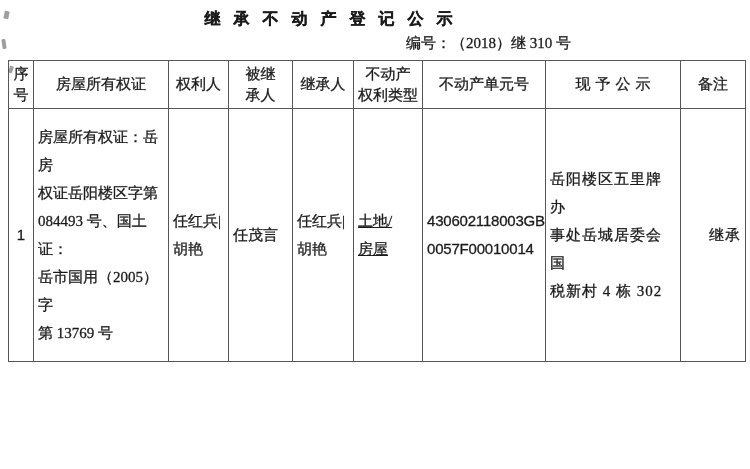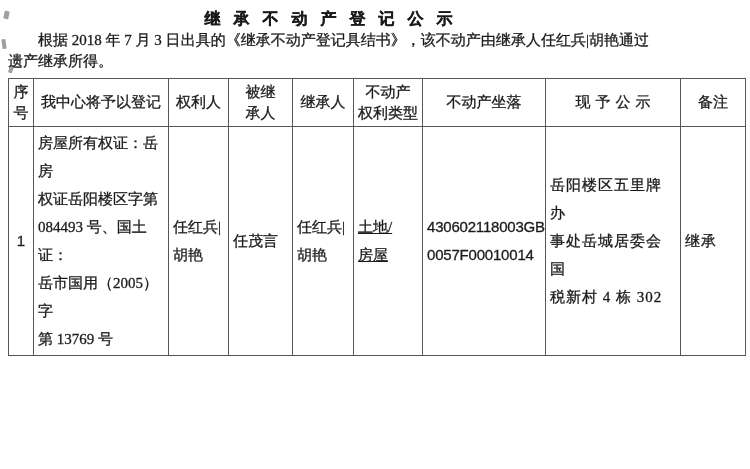--- a/index.html
+++ b/index.html
@@ -38,75 +38,75 @@
   }
   .notice-table thead tr { height: 48px; }
   .notice-table tbody tr { height: 186px; }
   .notice-table th {
     font-size: 15px; line-height: 21px; white-space: pre-line;
     text-align: center; padding: 2px 1px; vertical-align: middle;
   }
   .th-loc { letter-spacing: 5px; text-indent: 5px; }
   .notice-table td {
     vertical-align: middle; font-size: 15px; line-height: 28px;
-    white-space: pre-line; padding: 2px 4px;
+    white-space: pre-line; padding: 14px 4px;
   }
   .c-seq { text-align: center; padding: 0;
     font-family: "Liberation Sans", "DejaVu Sans", sans-serif; font-size: 14px; }
   .c-cert { padding-left: 8px; padding-right: 3px; }
   .c-holder, .c-heir, .c-decedent { padding-left: 8px; }
   .c-type { padding-left: 18px; text-decoration: underline; }
   .c-unit {
     font-family: "Liberation Sans", "DejaVu Sans", sans-serif;
     font-size: 13px; line-height: 26px; letter-spacing: -0.2px;
     padding-left: 7px; padding-right: 2px;
   }
   .c-loc { padding: 0 5px 0 8px; letter-spacing: 1px; font-size: 14.5px; margin-top: 12px; }
-  .c-remark { text-align: left; letter-spacing: 1px; }
+  .c-remark { text-align: right; letter-spacing: 1px; }
   .speck { position: absolute; background: #2a2a2a; opacity: 0.45; border-radius: 1px; }
   .speck.s1 { left: 4px;  top: 11px; width: 5px; height: 8px;  transform: rotate(12deg); }
   .speck.s2 { left: 2px;  top: 39px; width: 4px; height: 10px; transform: rotate(-8deg); }
   .speck.s3 { left: 9px;  top: 66px; width: 4px; height: 7px;  transform: rotate(20deg); }
 </style>
 </head>
 <body>
 
 <div class="page">
   <div class="speck s1"></div>
   <div class="speck s2"></div>
   <div class="speck s3"></div>
 
   <h1 class="title">继承不动产登记公示</h1>
+  <div class="doc-number">编号：（2018）继 310 号</div>
 
-  <p class="para first">根据 2018 年 7 月 3 日出具的《继承不动产登记具结书》，该不动产由继承人任红兵|胡艳通过遗产继承所得。</p>
 
   <table class="notice-table">
     <colgroup>
       <col style="width:25px">
         <col style="width:135px">
         <col style="width:60px">
       <col style="width:64px">
         <col style="width:61px">
         <col style="width:69px">
       <col style="width:123px">
         <col style="width:135px">
         <col style="width:65px">
     </colgroup>
     <thead>
       <tr>
         <th>序
 号</th>
-        <th>我中心将予以登记</th>
+        <th>房屋所有权证</th>
         <th>权利人</th>
         <th>被继
 承人</th>
         <th>继承人</th>
         <th>不动产
 权利类型</th>
-        <th>不动产坐落</th>
+        <th>不动产单元号</th>
         <th class="th-loc">现予公示</th>
         <th>备注</th>
       </tr>
     </thead>
     <tbody>
       <tr>
         <td class="c-seq">1</td>
         <td class="c-cert">房屋所有权证：岳房
 权证岳阳楼区字第
 084493 号、国土证：

